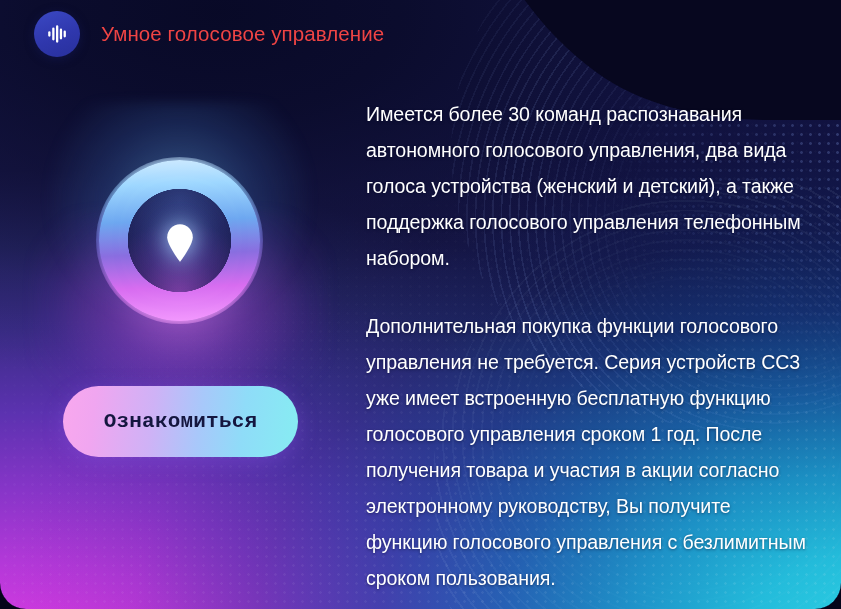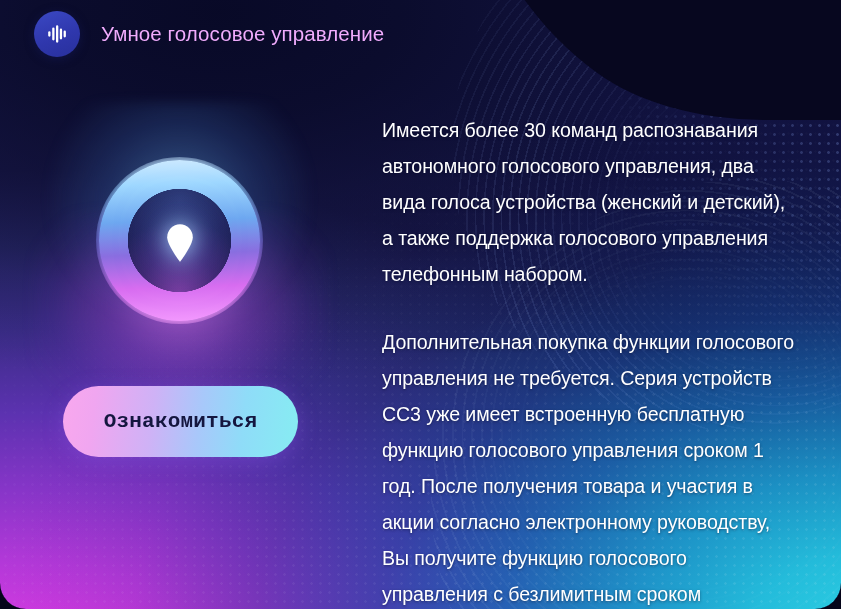--- a/index.html
+++ b/index.html
@@ -148,21 +148,21 @@
     background: linear-gradient(160deg, #3b49c4 0%, #2f37ad 55%, #28309c 100%);
     box-shadow: 0 2px 10px rgba(20,26,90,0.55);
     display: flex; align-items: center; justify-content: center;
     flex: 0 0 auto;
   }
   .brand-badge svg { display: block; }
   .header-title {
     margin-left: 21px;
     font-size: 20.5px;
     font-weight: 400;
-    color: #f0abfc;
+    color: #ef4444;
     letter-spacing: 0.1px;
     white-space: nowrap;
   }
 
   
   .left-col {
     position: absolute;
     left: 0; top: 68px;
     width: 360px; height: 541px;
     z-index: 5;
@@ -260,21 +260,21 @@
     width: 446px;
     z-index: 5;
   }
   .para {
     color: #ffffff;
     font-size: 19.6px;
     line-height: 36px;
     font-weight: 400;
     letter-spacing: -0.1px;
     text-shadow: 0 1px 3px rgba(6,10,40,0.5);
-    margin: 16px;
+    margin: 0;
   }
   .para.p2 {
     margin-top: 32px;
   }
 
   
   .corner-mask {
     position: absolute;
     inset: 0;
     pointer-events: none;

